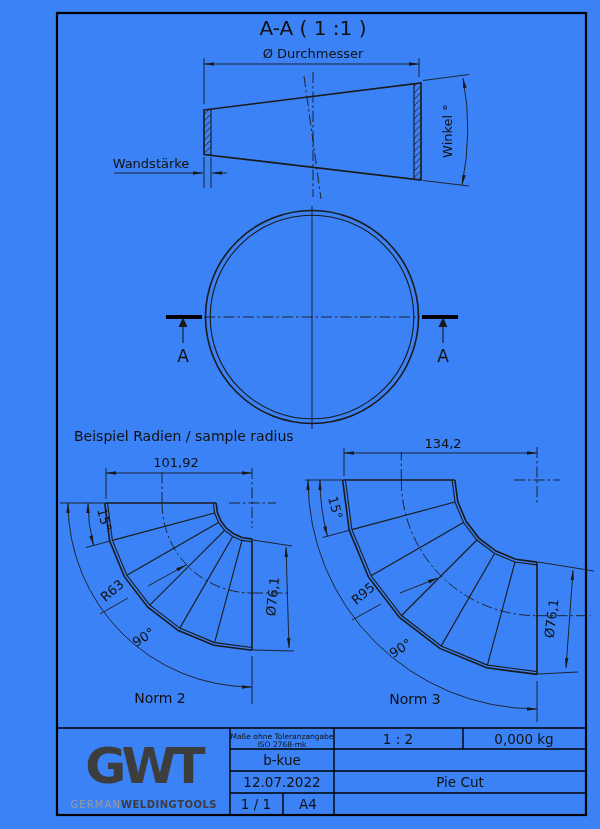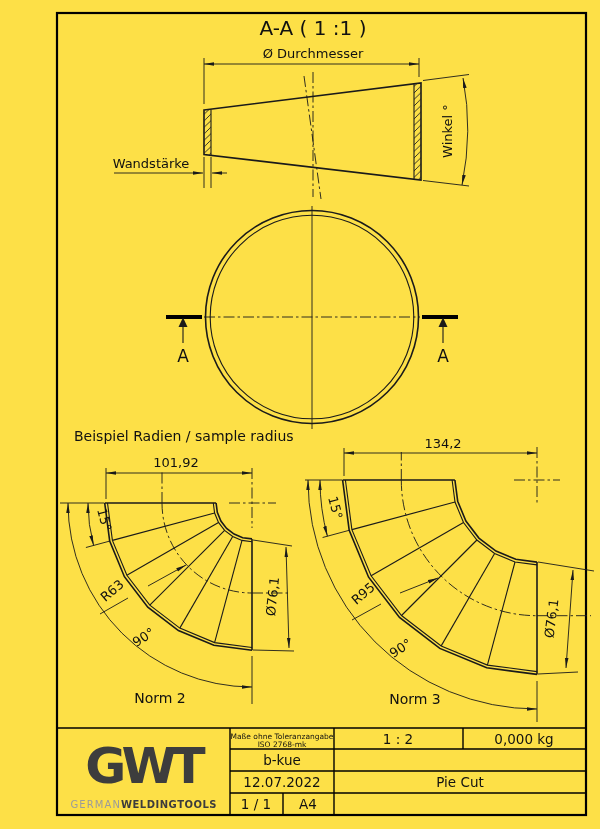--- a/index.html
+++ b/index.html
@@ -1,16 +1,16 @@
 <!DOCTYPE html>
 <html><head>
 <meta charset="utf-8">
 <style>
   html,body{margin:0;padding:0;background:#ffffff;}
-  .page{position:relative;width:600px;height:829px;background:#fde047;overflow:hidden;
+  .page{position:relative;width:600px;height:829px;background:#3b82f6;overflow:hidden;
         font-family:"DejaVu Sans",sans-serif;}
   svg{position:absolute;left:0;top:0;}
   svg text{fill:#111;font-family:"DejaVu Sans",sans-serif;}
   .t13{font-size:13px;}
   .t14{font-size:14px;}
   .t17{font-size:17px;}
   .t20{font-size:20px;}
   .t75{font-size:7.5px;}
   .t135{font-size:13.5px;}
   .logo{font-size:50px;font-weight:bold;letter-spacing:-5px;fill:#3d3d3d;}

